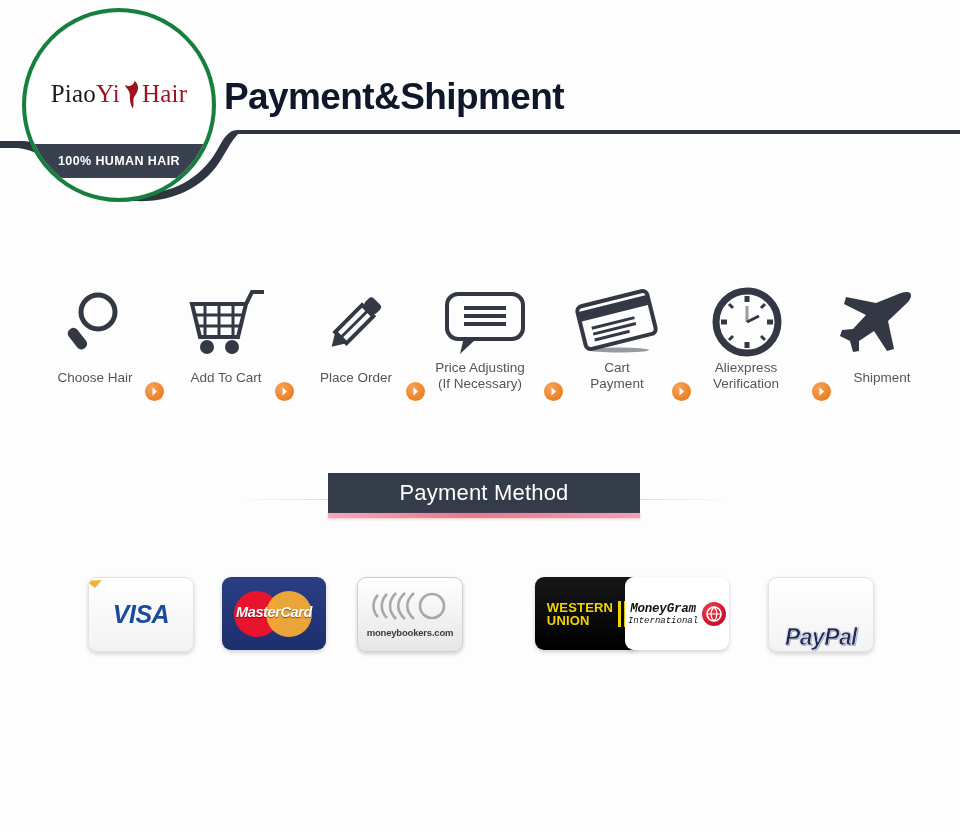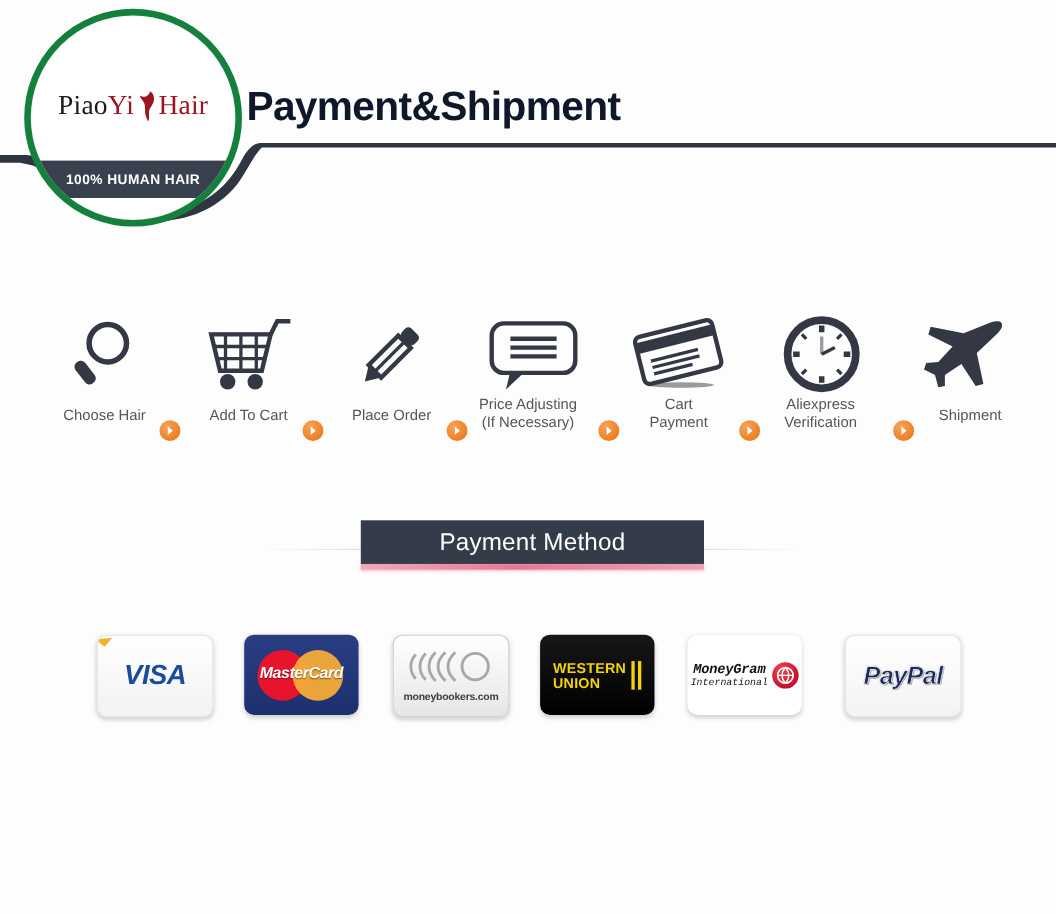--- a/index.html
+++ b/index.html
@@ -30,21 +30,21 @@
     pointer-events: none;
   }
   .logo-badge {
     position: absolute;
     left: 22px;
     top: 8px;
     width: 186px;
     height: 186px;
     border-radius: 50%;
     background: #ffffff;
-    border: 6px solid #15803d;
+    border: 4px solid #15803d;
     box-shadow: 0 0 0 1px #f4f4f5 inset;
     overflow: hidden;
     z-index: 3;
   }
   .logo-wordmark {
     position: absolute;
     left: 0;
     top: 68px;
     width: 186px;
     text-align: center;
@@ -197,25 +197,26 @@
   }
   .pc-visa {
     background: linear-gradient(#ffffff, #f2f2f3);
     border: 1px solid #e3e3e5;
   }
   .pc-mc { background: linear-gradient(#2a3e84, #1d2f6d); }
   .pc-mb {
     background: linear-gradient(#ffffff, #e6e6e8);
     border: 1px solid #cfcfd2;
   }
-  .pc-wu { background: linear-gradient(#171717, #000000); }
+  .pc-wu { background: linear-gradient(#171717, #000000); margin-left: 44px; }
   .pc-mg { background: #ffffff; }
   .pc-pp {
     background: linear-gradient(#ffffff, #f3f3f4);
     border: 1px solid #e3e3e5;
+    align-items: flex-end;
   }
 
   .visa-text {
     font-family: "Liberation Sans", sans-serif;
     font-weight: bold;
     font-style: italic;
     font-size: 25px;
     color: #1a4b9c;
     letter-spacing: -.5px;
     position: relative;

